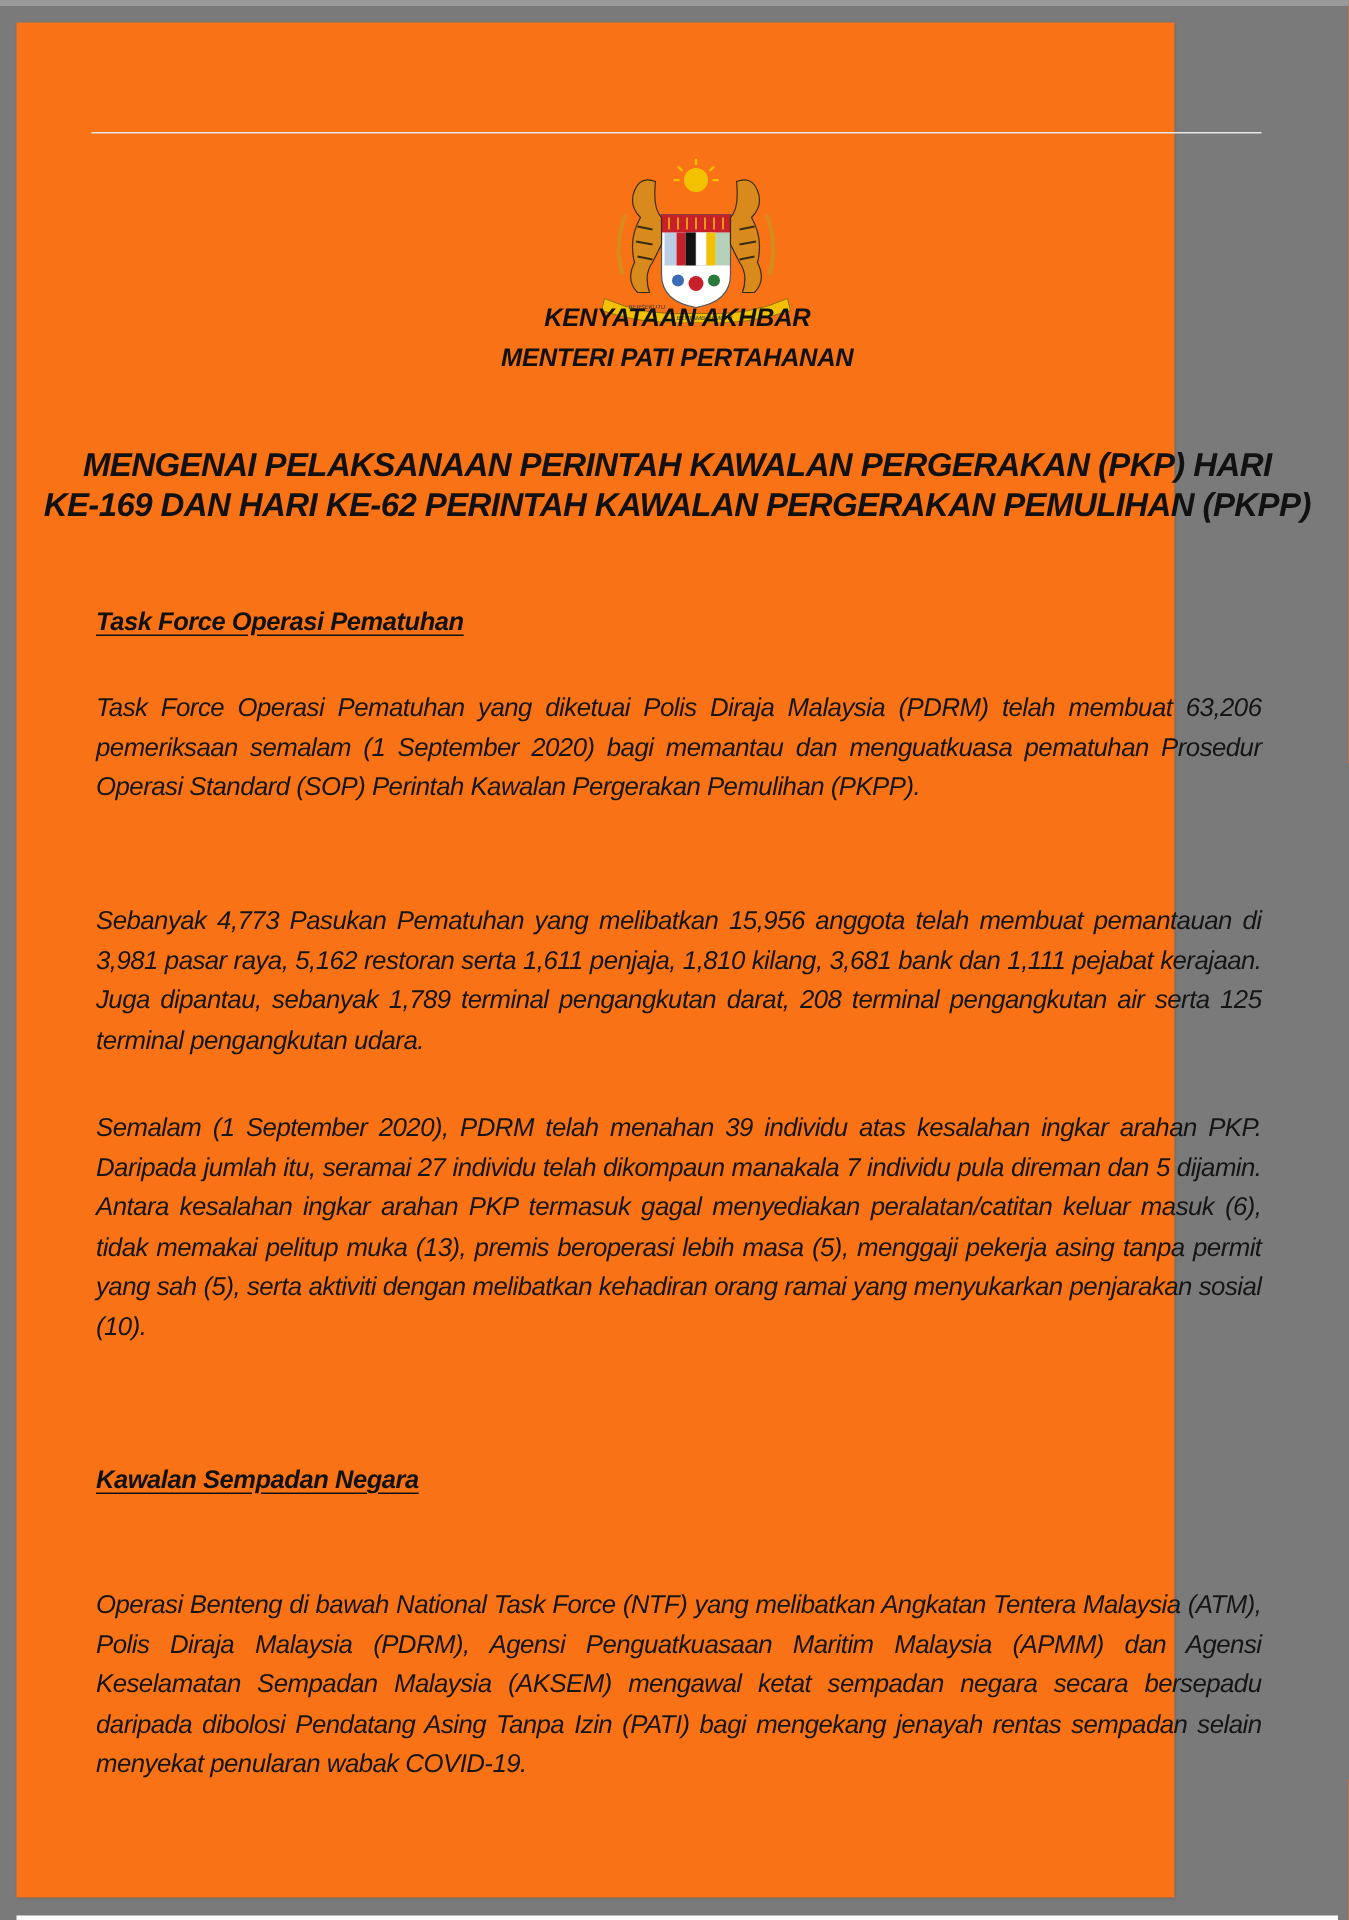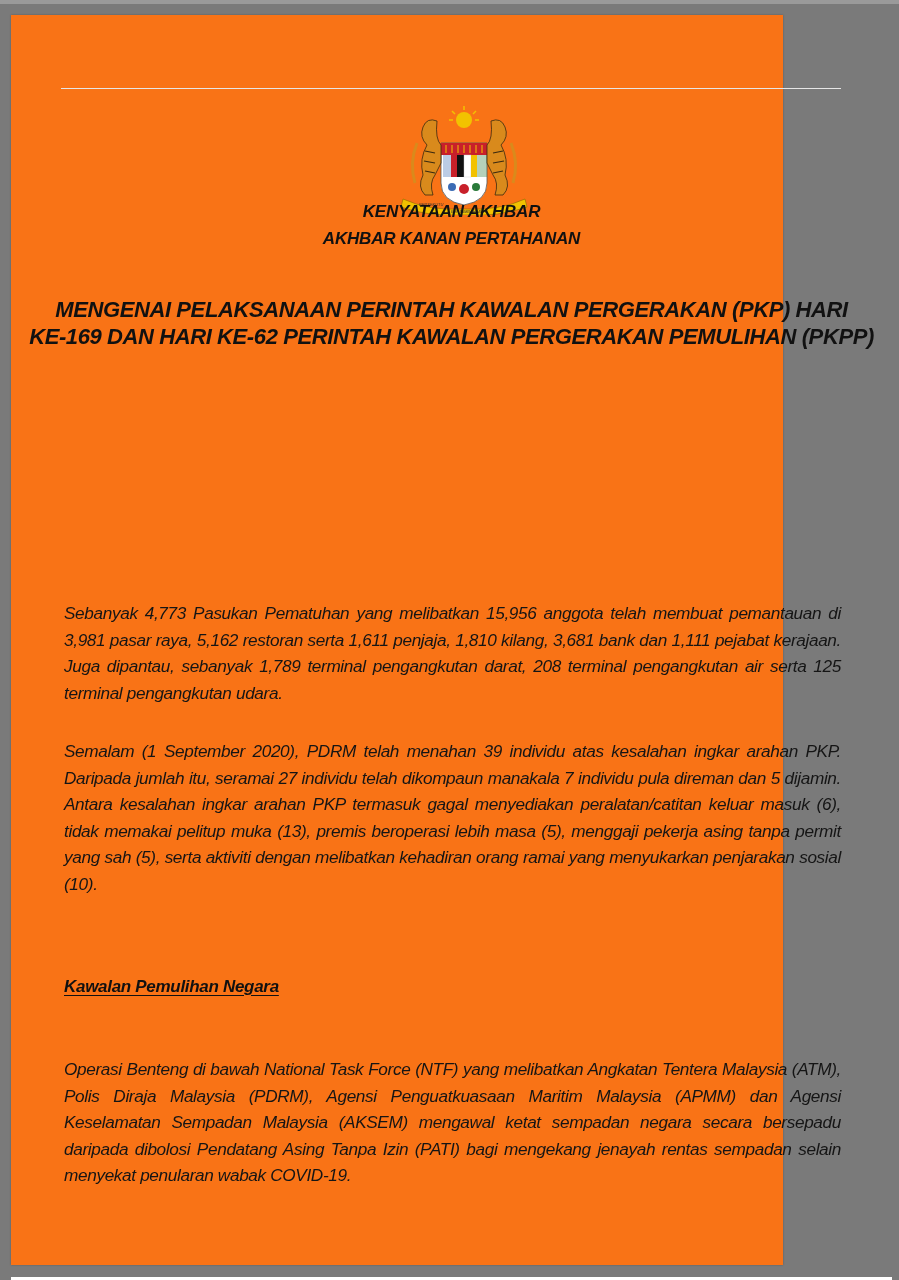--- a/index.html
+++ b/index.html
@@ -105,25 +105,27 @@
     </g>
     <path d="M28 40 Q20 60 26 80" fill="none" stroke="#d98a1c" stroke-width="3"></path>
     <path d="M122 40 Q130 60 124 80" fill="none" stroke="#d98a1c" stroke-width="3"></path>
 
     <path d="M14 96 Q40 108 75 106 Q110 108 136 96 L138 104 Q110 114 75 112 Q40 114 12 104 Z" fill="#f2c200" stroke="#8a6a00" stroke-width="0.6"></path>
     <text x="30" y="103" font-size="4" fill="#333" font-family="Liberation Sans, sans-serif">BERSEKUTU</text>
     <text x="62" y="110" font-size="4" fill="#333" font-family="Liberation Sans, sans-serif">BERTAMBAH MUTU</text>
   </svg>
 
   <div class="hdr hdr1">KENYATAAN AKHBAR</div>
-  <div class="hdr hdr2">AKHBAR KANAN PERTAHANAN</div>
+  <div class="hdr hdr2">MENTERI PATI PERTAHANAN</div>
 
   <div class="title title1">MENGENAI PELAKSANAAN PERINTAH KAWALAN PERGERAKAN (PKP) HARI</div>
   <div class="title title2">KE-169 DAN HARI KE-62 PERINTAH KAWALAN PERGERAKAN PEMULIHAN (PKPP)</div>
 
+  <div class="section-h sh1">Task Force Operasi Pematuhan</div>
+  <p class="para p1">Task Force Operasi Pematuhan yang diketuai Polis Diraja Malaysia (PDRM) telah membuat 63,206 pemeriksaan semalam (1 September 2020) bagi memantau dan menguatkuasa pematuhan Prosedur Operasi Standard (SOP) Perintah Kawalan Pergerakan Pemulihan (PKPP).</p>
   <p class="para p2">Sebanyak 4,773 Pasukan Pematuhan yang melibatkan 15,956 anggota telah membuat pemantauan di 3,981 pasar raya, 5,162 restoran serta 1,611 penjaja, 1,810 kilang, 3,681 bank dan 1,111 pejabat kerajaan. Juga dipantau, sebanyak 1,789 terminal pengangkutan darat, 208 terminal pengangkutan air serta 125 terminal pengangkutan udara.</p>
   <p class="para p3">Semalam (1 September 2020), PDRM telah menahan 39 individu atas kesalahan ingkar arahan PKP. Daripada jumlah itu, seramai 27 individu telah dikompaun manakala 7 individu pula direman dan 5 dijamin. Antara kesalahan ingkar arahan PKP termasuk gagal menyediakan peralatan/catitan keluar masuk (6), tidak memakai pelitup muka (13), premis beroperasi lebih masa (5), menggaji pekerja asing tanpa permit yang sah (5), serta aktiviti dengan melibatkan kehadiran orang ramai yang menyukarkan penjarakan sosial (10).</p>
 
-  <div class="section-h sh2">Kawalan Pemulihan Negara</div>
+  <div class="section-h sh2">Kawalan Sempadan Negara</div>
   <p class="para p4">Operasi Benteng di bawah National Task Force (NTF) yang melibatkan Angkatan Tentera Malaysia (ATM), Polis Diraja Malaysia (PDRM), Agensi Penguatkuasaan Maritim Malaysia (APMM) dan Agensi Keselamatan Sempadan Malaysia (AKSEM) mengawal ketat sempadan negara secara bersepadu daripada dibolosi Pendatang Asing Tanpa Izin (PATI) bagi mengekang jenayah rentas sempadan selain menyekat penularan wabak COVID-19.</p>
 </div>
 
 <div class="bottom-strip"></div>
 
 </body></html>

